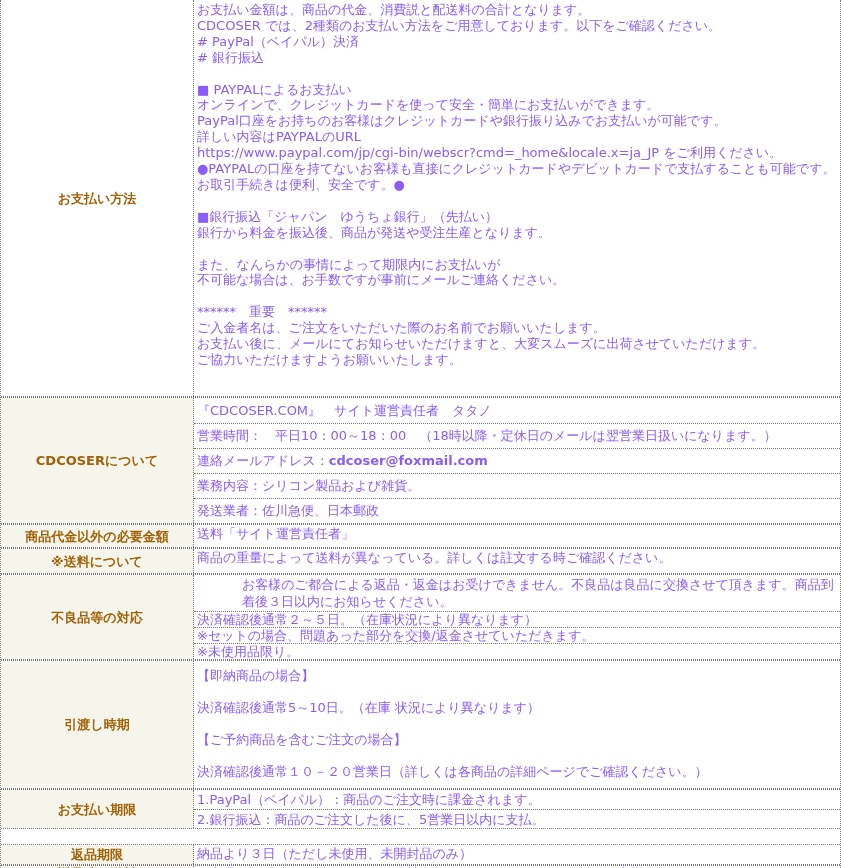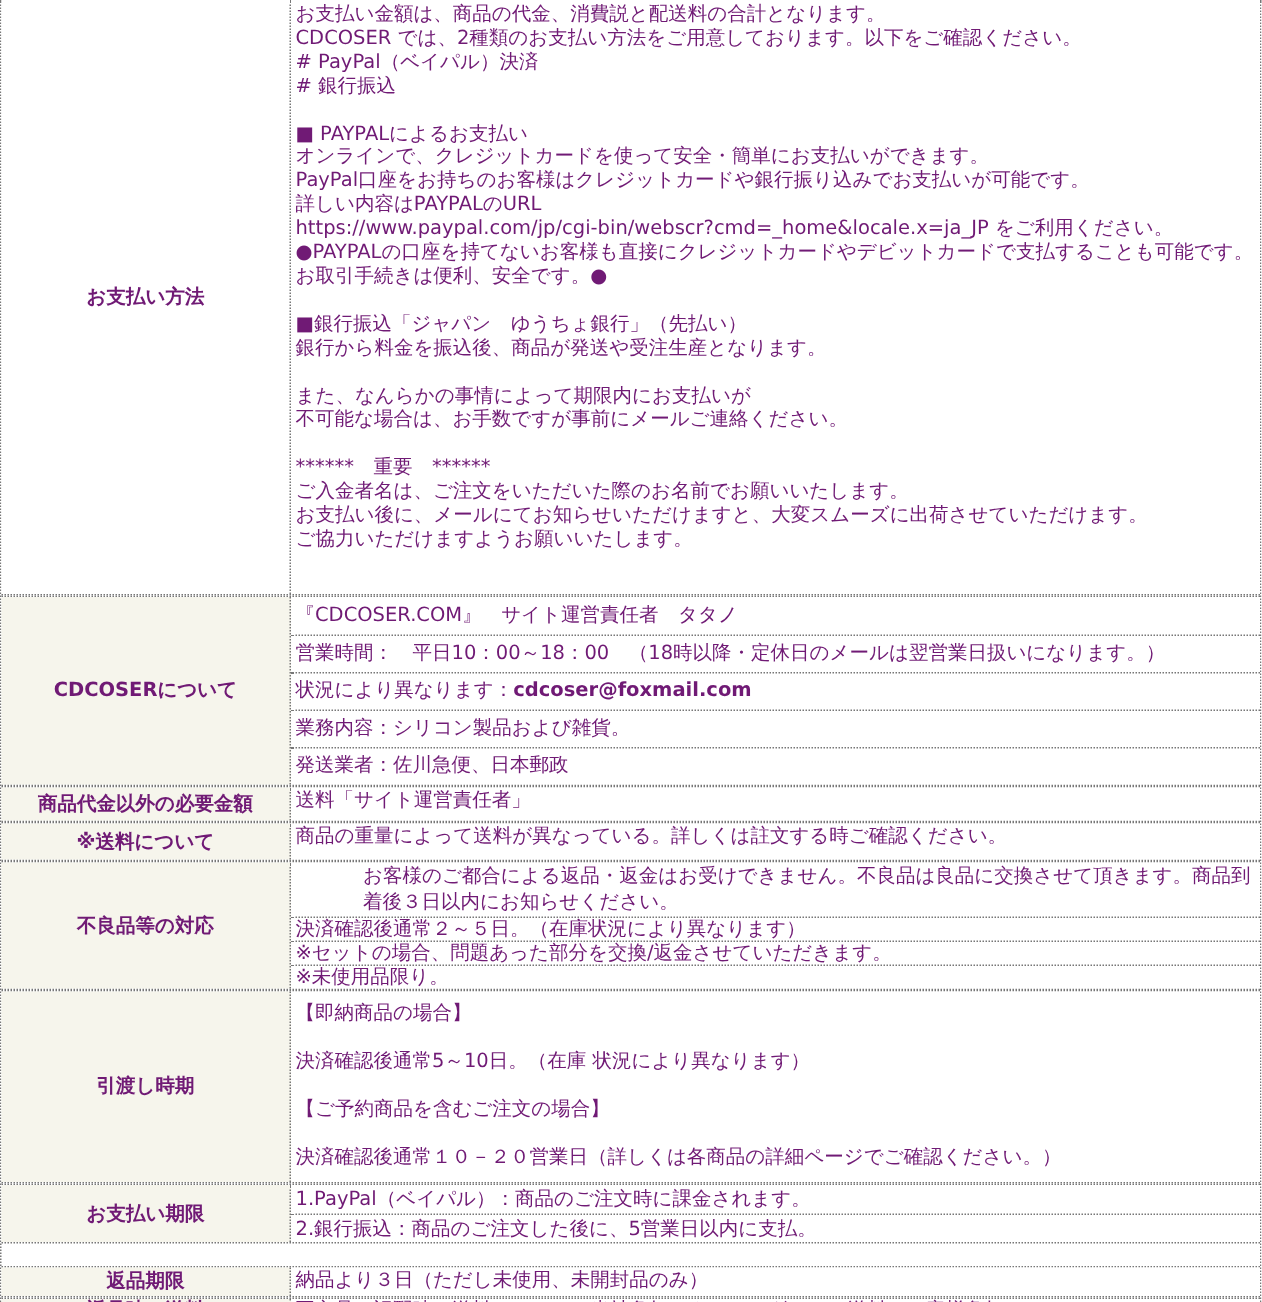--- a/index.html
+++ b/index.html
@@ -16,27 +16,27 @@
     border-left:1px dotted #777;
     border-right:1px dotted #777;
   }
   .row { display:flex; width:100%; border-bottom:1px dotted #777; background:#fff; }
   .row + .row { border-top:1px dotted #777; }
   .th {
     flex:0 0 193px; width:193px;
     display:flex; align-items:center; justify-content:center;
     background:#f6f5ec;
     border-right:1px dotted #777;
-    font-weight:bold; font-size:13px; color:#701a75;
+    font-weight:bold; font-size:13px; color:#a16207;
     text-align:center; padding:1px 2px; line-height:15px;
   }
   .th.white { background:#ffffff; }
   .td { flex:1 1 auto; min-width:0; display:flex; flex-direction:column; background:#fff; }
   .cell {
-    font-size:13px; line-height:16px; color:#701a75;
+    font-size:13px; line-height:16px; color:#8b5cf6;
     padding:1px 3px; display:flex; align-items:center; overflow:hidden;
   }
   .cell + .cell { border-top:1px dotted #777; }
   .pre { display:block; white-space:pre-line; }
   
   .r0 { height:397px; }
   .r0 .pre { padding:2px 3px; line-height:15.9px; }
   .r1 .cell { height:25px; }
   .r2 { height:24px; }
   .r3 { height:26px; }
@@ -84,21 +84,21 @@
 ご協力いただけますようお願いいたします。</div>
       </div>
     </div>
 
     <div class="row r1">
       <div class="th">CDCOSERについて</div>
       <div class="td">
         <div class="cell">『CDCOSER.COM』　サイト運営責任者　タタノ</div>
         <div class="cell">営業時間：　平日10：00～18：00　（18時以降・定休日のメールは翌営業日扱いになります。）</div>
         <div class="cell">
-          <span>状況により異なります：</span>
+          <span>連絡メールアドレス：</span>
           <span class="bold">cdcoser@foxmail.com</span>
         </div>
         <div class="cell">業務内容：シリコン製品および雑貨。</div>
         <div class="cell">発送業者：佐川急便、日本郵政</div>
       </div>
     </div>
 
     <div class="row r2">
       <div class="th">商品代金以外の必要金額</div>
       <div class="td">

